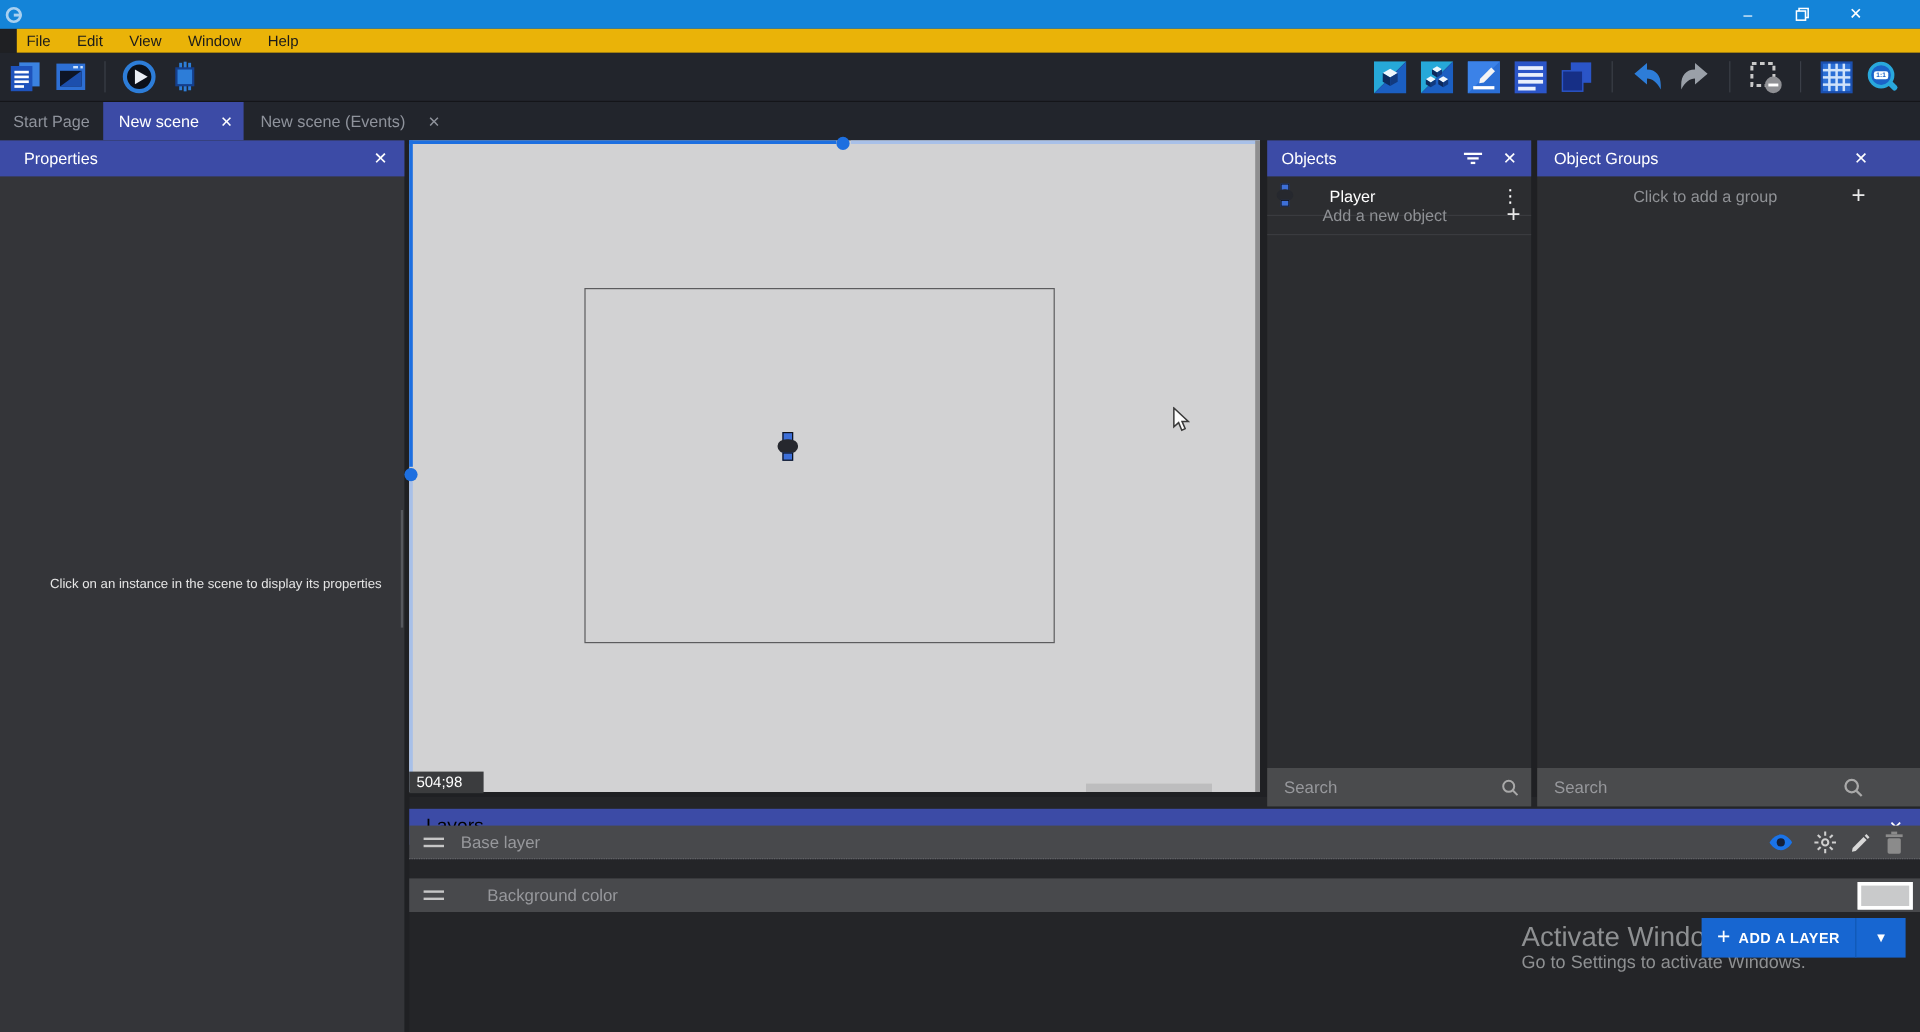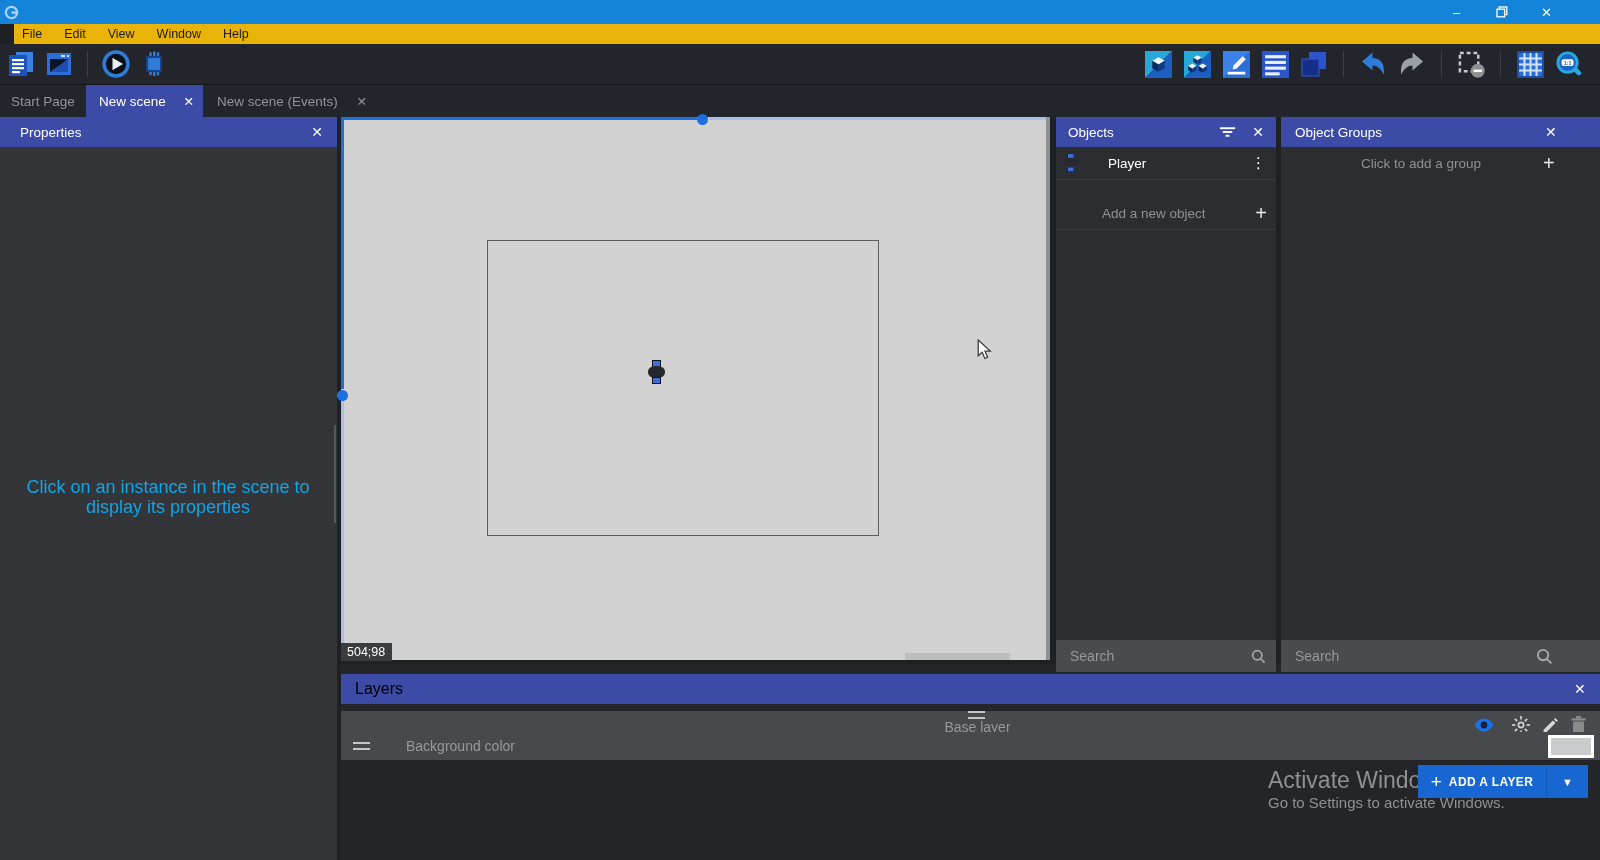--- a/index.html
+++ b/index.html
@@ -39,70 +39,70 @@
 
   
   .phead { position:absolute; left:0; top:0; right:0; height:30px; background:#3c4ba6; display:flex; align-items:center; }
   .phead .ptitle { color:#fff; font-size:13.5px; }
   .xbtn { color:#fff; font-size:14px; line-height:1; }
 
   
   .props { left:0; top:117px; width:337px; height:743px; background:#343539; }
   .props .ptitle { margin-left:20px; }
   .props .xbtn { position:absolute; right:14px; }
-  .props-msg { position:absolute; left:18px; top:360px; width:300px; text-align:center; color:#0ea5e9; font-size:18px; line-height:20px; }
+  .props-msg { position:absolute; left:18px; top:360px; width:300px; text-align:right; color:#e5e5e5; font-size:11px; line-height:20px; }
   .props-scrollhint { position:absolute; right:1px; top:308px; width:2px; height:98px; background:#56585d; }
 
   
   .canvas { left:341px; top:117px; width:709px; height:543px; background:#d2d2d3; }
   .hline1 { left:0; top:0; width:356px; height:3px; background:#1d6fe0; }
   .hline2 { left:368px; top:0; width:341px; height:3px; background:#a8c0e8; }
   .hdot { left:356px; top:-3px; width:11px; height:11px; border-radius:50%; background:#1d6fe0; }
   .vline1 { left:0; top:0; width:3px; height:272px; background:#1d6fe0; }
   .vline2 { left:0; top:284px; width:3px; height:259px; background:#a8c0e8; }
   .vdot { left:-4px; top:273px; width:11px; height:11px; border-radius:50%; background:#1d6fe0; }
   .scene-rect { left:146px; top:123px; width:392px; height:296px; border:1px solid #5c5c5e; }
-  .coord-badge { left:0; top:526px; height:18px; padding:0 7px 0 6px; background:#3b3c3e; color:#fff; font-size:12.5px; line-height:18px; }
+  .coord-badge { left:0; top:526px; height:18px; padding:0 18px 0 6px; background:#3b3c3e; color:#fff; font-size:12.5px; line-height:18px; }
   .hscroll-thumb { left:564px; top:536px; width:105px; height:7px; background:#bdbdbe; }
   .vscroll-track { left:705px; top:0; width:4px; height:543px; background:#8f8f90; }
   .cursor { left:636px; top:222px; }
 
   
   .sprite { position:absolute; width:17px; height:24px; }
   .sprite .sp-head { position:absolute; left:4px; top:0; width:9px; height:8px; background:#3d6fd8; border:1px solid #10131c; }
   .sprite .sp-body { position:absolute; left:0; top:6px; width:17px; height:12px; background:#26282e; border-radius:45%; }
   .sprite .sp-feet { position:absolute; left:4px; top:17px; width:9px; height:7px; background:#3d6fd8; border:1px solid #10131c; }
   .sprite-mini { transform:scale(.8); transform-origin:top left; }
 
   
   .objects { left:1056px; top:117px; width:220px; height:555px; background:#2c2d30; z-index:2; }
   .groups  { left:1281px; top:117px; width:319px; height:555px; background:#2c2d30; z-index:2; }
   .objects .ptitle { margin-left:12px; }
   .prow { position:absolute; left:0; right:0; height:33px; display:flex; align-items:center; border-bottom:1px solid #3a3b3f; }
   .row1 { top:30px; }
-  .row2 { top:80px; }
+  .row2 { top:46px; }
   .obj-name { color:#fff; font-size:13.5px; margin-left:38px; }
   .add-label { color:#8f9195; font-size:13.5px; margin-left:46px; }
   .kebab { margin-left:auto; margin-right:10px; color:#fff; font-size:15px; }
   .plus { margin-left:auto; margin-right:9px; color:#e8e8e8; font-size:20px; font-weight:300; line-height:1; }
   .groups .group-empty { color:#8f9195; font-size:13.5px; position:absolute; left:0; width:280px; text-align:center; }
   .groups .plus-abs { position:absolute; left:262px; color:#e8e8e8; font-size:20px; font-weight:300; }
   .searchbar { position:absolute; left:0; right:0; bottom:0; height:32px; background:#4a4b4d; display:flex; align-items:center; }
   .searchbar input { flex:1; background:transparent; border:none; outline:none; color:#ddd; font-size:14px; padding-left:14px; font-family:inherit; }
   .searchbar input::placeholder { color:#97989c; opacity:1; }
   .search-ico { margin-right:10px; }
   .groups .search-ico { position:absolute; left:255px; }
 
   
   .layers { left:341px; top:664px; width:1259px; height:196px; background:#242528; z-index:1; }
   .layers-head { position:absolute; left:0; top:10px; right:0; height:30px; background:#3c4ba6; display:flex; align-items:center; }
   .layers-head .ptitle { margin-left:14px; }
   .layers-head .xbtn { position:absolute; left:1233px; }
   .lrow { position:absolute; left:0; right:0; height:28px; background:#48494c; display:flex; align-items:center; }
-  .lrow1 { top:47px; border-bottom:1px dotted #616266;flex-direction:column; }
+  .lrow1 { top:24px; border-bottom:1px dotted #616266; }
   .lrow2 { top:68px;gap:22px; }
   .drag-handle { width:17px; height:8px; border-top:2px solid #c6c6c6; border-bottom:2px solid #c6c6c6; margin-left:12px; }
   .lname { color:#97989c; font-size:14px; margin-left:14px; }
   .lic { position:absolute; top:3px; width:22px; height:22px; display:flex; align-items:center; justify-content:center; }
   .swatch { position:absolute; left:1207px; top:71px; width:46px; height:23px; background:#c9cacb; border:3px solid #fff; }
   .addlayer-btn { position:absolute; left:1077px; top:101px; width:170px; height:33px; background:#1766d1; display:flex; color:#fff; }
   .addlayer-main { flex:1; display:flex; align-items:center; justify-content:center; gap:7px; }
   .addlayer-plus { font-size:19px; font-weight:300; line-height:1; }
   .addlayer-label { font-size:12px; font-weight:bold; letter-spacing:.4px; }
   .addlayer-arrow { width:42px; border-left:1px solid #1157b4; display:flex; align-items:center; justify-content:center; font-size:11px; }

